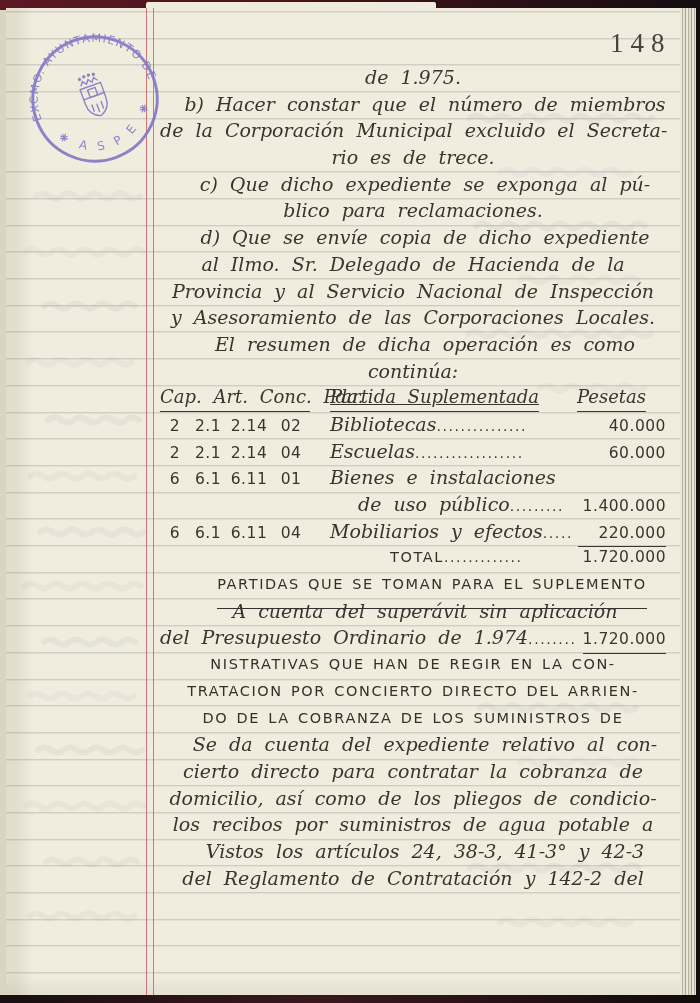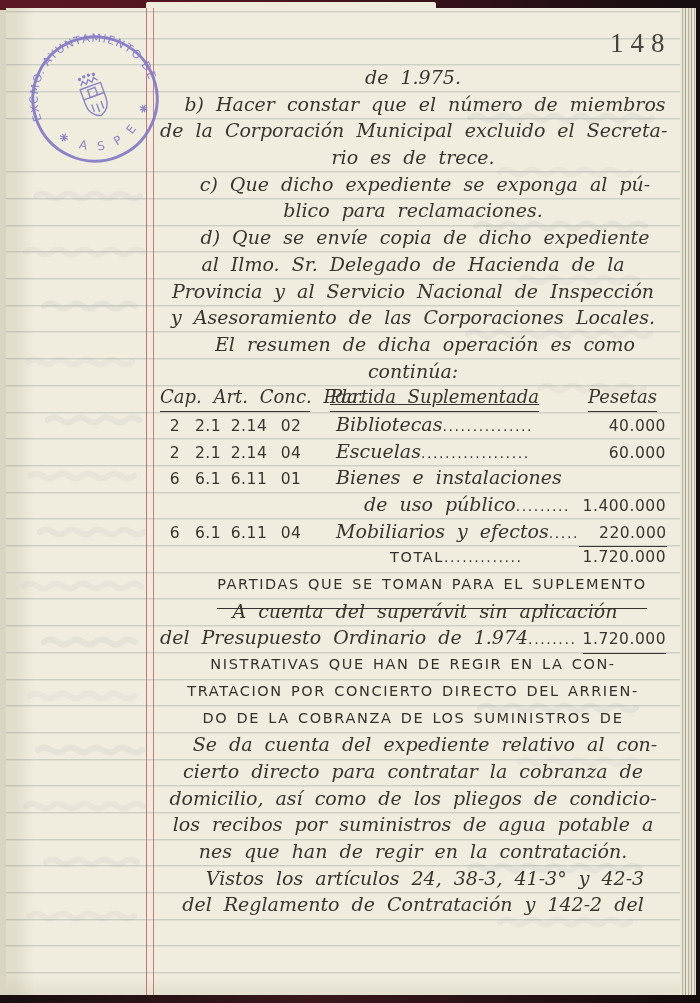--- a/index.html
+++ b/index.html
@@ -36,22 +36,22 @@
   .caps{font-family:"DejaVu Sans","Liberation Sans",sans-serif;font-style:normal;
     font-size:14.5px;letter-spacing:1.6px;word-spacing:2px;color:#34312c;}
   .dots{font-family:"DejaVu Sans",sans-serif;font-style:normal;font-size:14px;letter-spacing:1.6px;}
   .num{font-family:"DejaVu Sans",sans-serif;font-style:normal;font-size:15.5px;letter-spacing:.5px;}
   .codes{display:inline-flex;width:150px;flex:none;}
   .codes .num{display:inline-block;}
   .c-cap{width:30px;}.c-art{width:36px;}.c-conc{width:46px;}.c-pda{width:38px;}
   .u{border-bottom:1.6px solid #3a3733;}
   .thead .h-codes{width:150px;flex:none;border-bottom:1.6px solid #3a3733;font-size:18px;}
   .thead .h-partida{margin-left:20px;border-bottom:1.6px solid #3a3733;font-size:18px;text-decoration:underline;}
-  .thead .h-pesetas{margin-left:auto;margin-right:9px;border-bottom:1.6px solid #3a3733;font-size:18px;}
-  .partida{margin-left:26px;}
+  .thead .h-pesetas{margin-left:auto;margin-right:20px;border-bottom:1.6px solid #3a3733;font-size:18px;}
+  .partida{margin-left:20px;}
   .cont-indent{padding-left:28px;}
   .amt{margin-left:auto;}
   .amt-pad{padding-left:20px;}
   .total-spacer{display:inline-block;width:230px;flex:none;}
   .heading-underline{display:inline-block;margin-left:38px;border-bottom:1.6px solid #34312c;padding-bottom:10px;}
   .amount-strong{border-bottom:1.8px solid #3a3733;}
 </style>
 </head>
 <body>
 
@@ -218,17 +218,16 @@
     </div>
 
     <div class="ln caps">NISTRATIVAS QUE HAN DE REGIR EN LA CON-</div>
     <div class="ln caps">TRATACION POR CONCIERTO DIRECTO DEL ARRIEN-</div>
     <div class="ln caps">DO DE LA COBRANZA DE LOS SUMINISTROS DE</div>
 
     <div class="ln indent">Se da cuenta del expediente relativo al con-</div>
     <div class="ln">cierto directo para contratar la cobranza de</div>
     <div class="ln">domicilio, así como de los pliegos de condicio-</div>
     <div class="ln">los recibos por suministros de agua potable a</div>
-    <div class="ln">nes que han de regir en la contratación.</div>
     <div class="ln indent">Vistos los artículos 24, 38-3, 41-3° y 42-3</div>
     <div class="ln">del Reglamento de Contratación y 142-2 del</div>
   </div>
 </div>
 
 </body></html>

